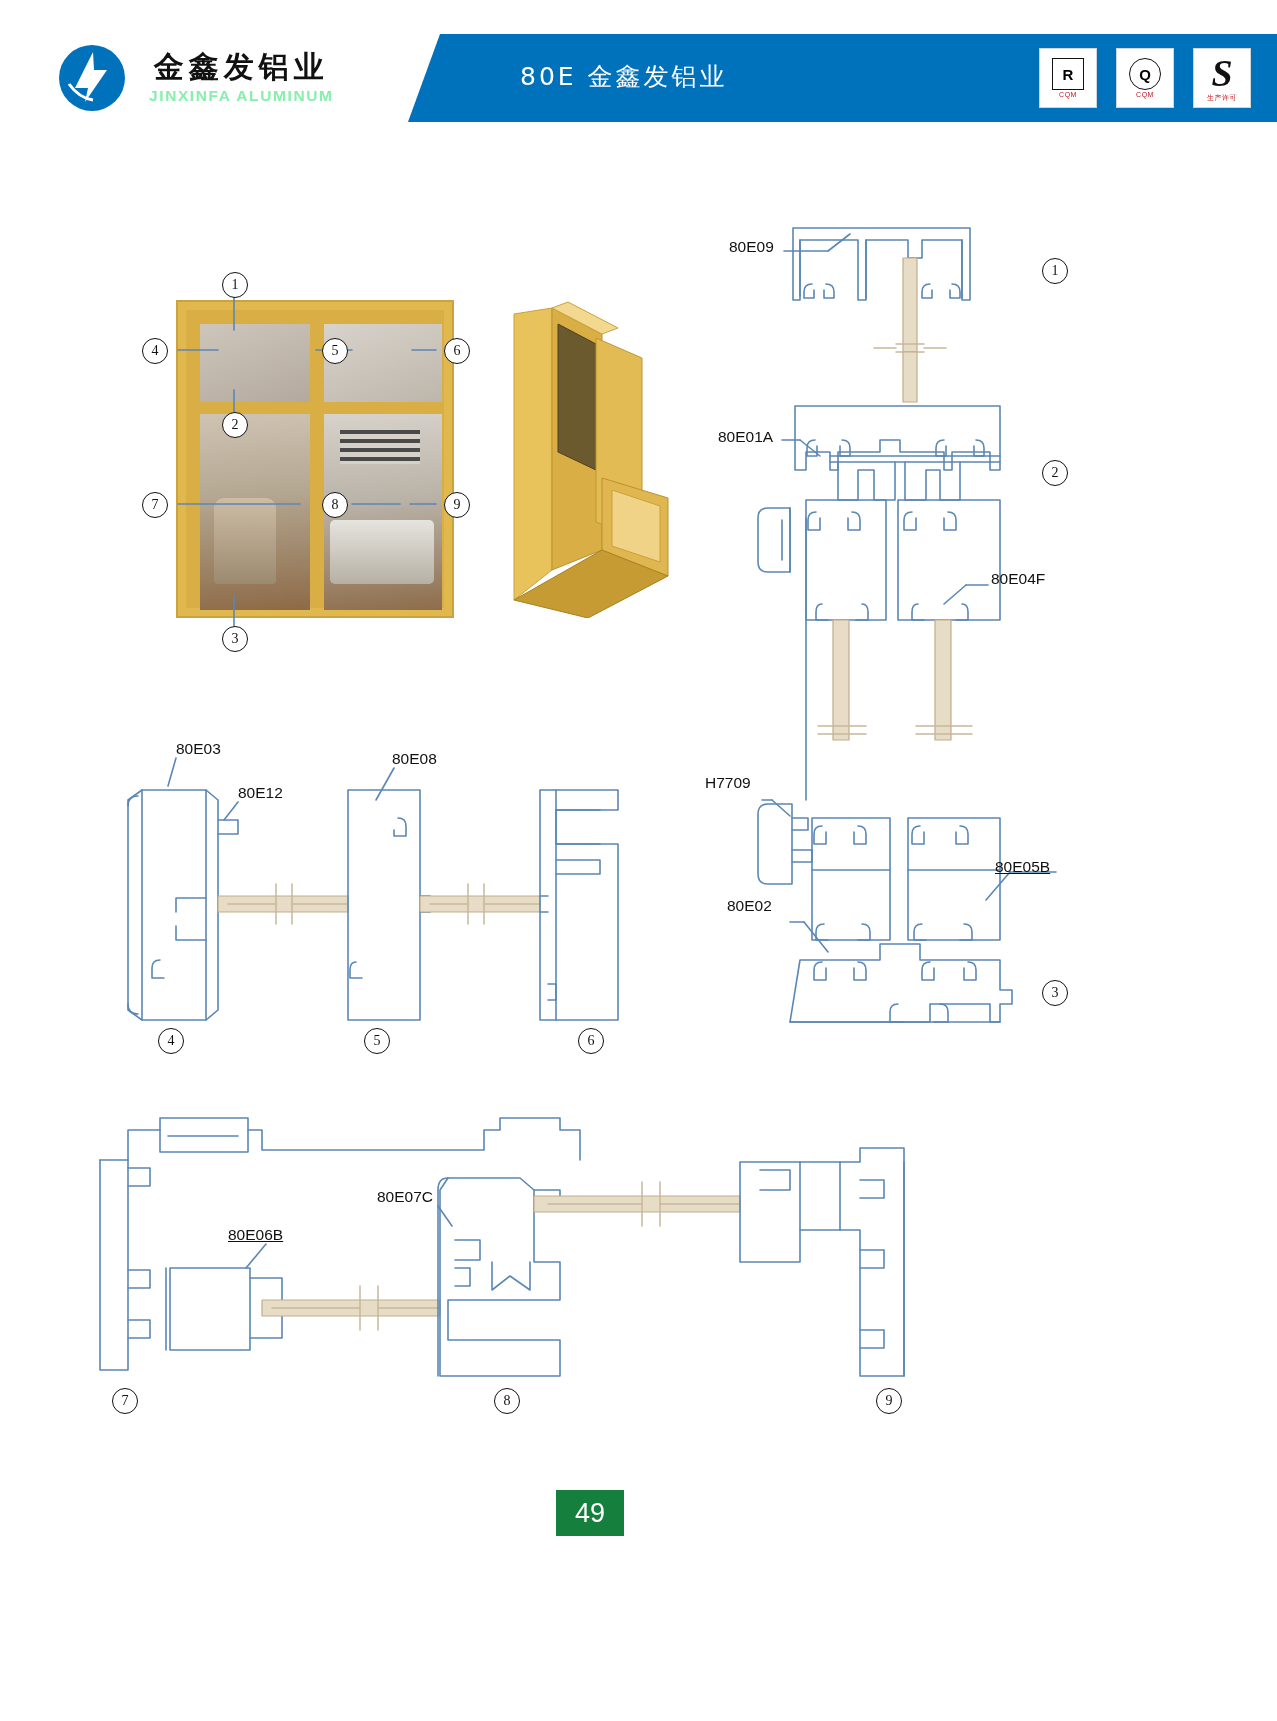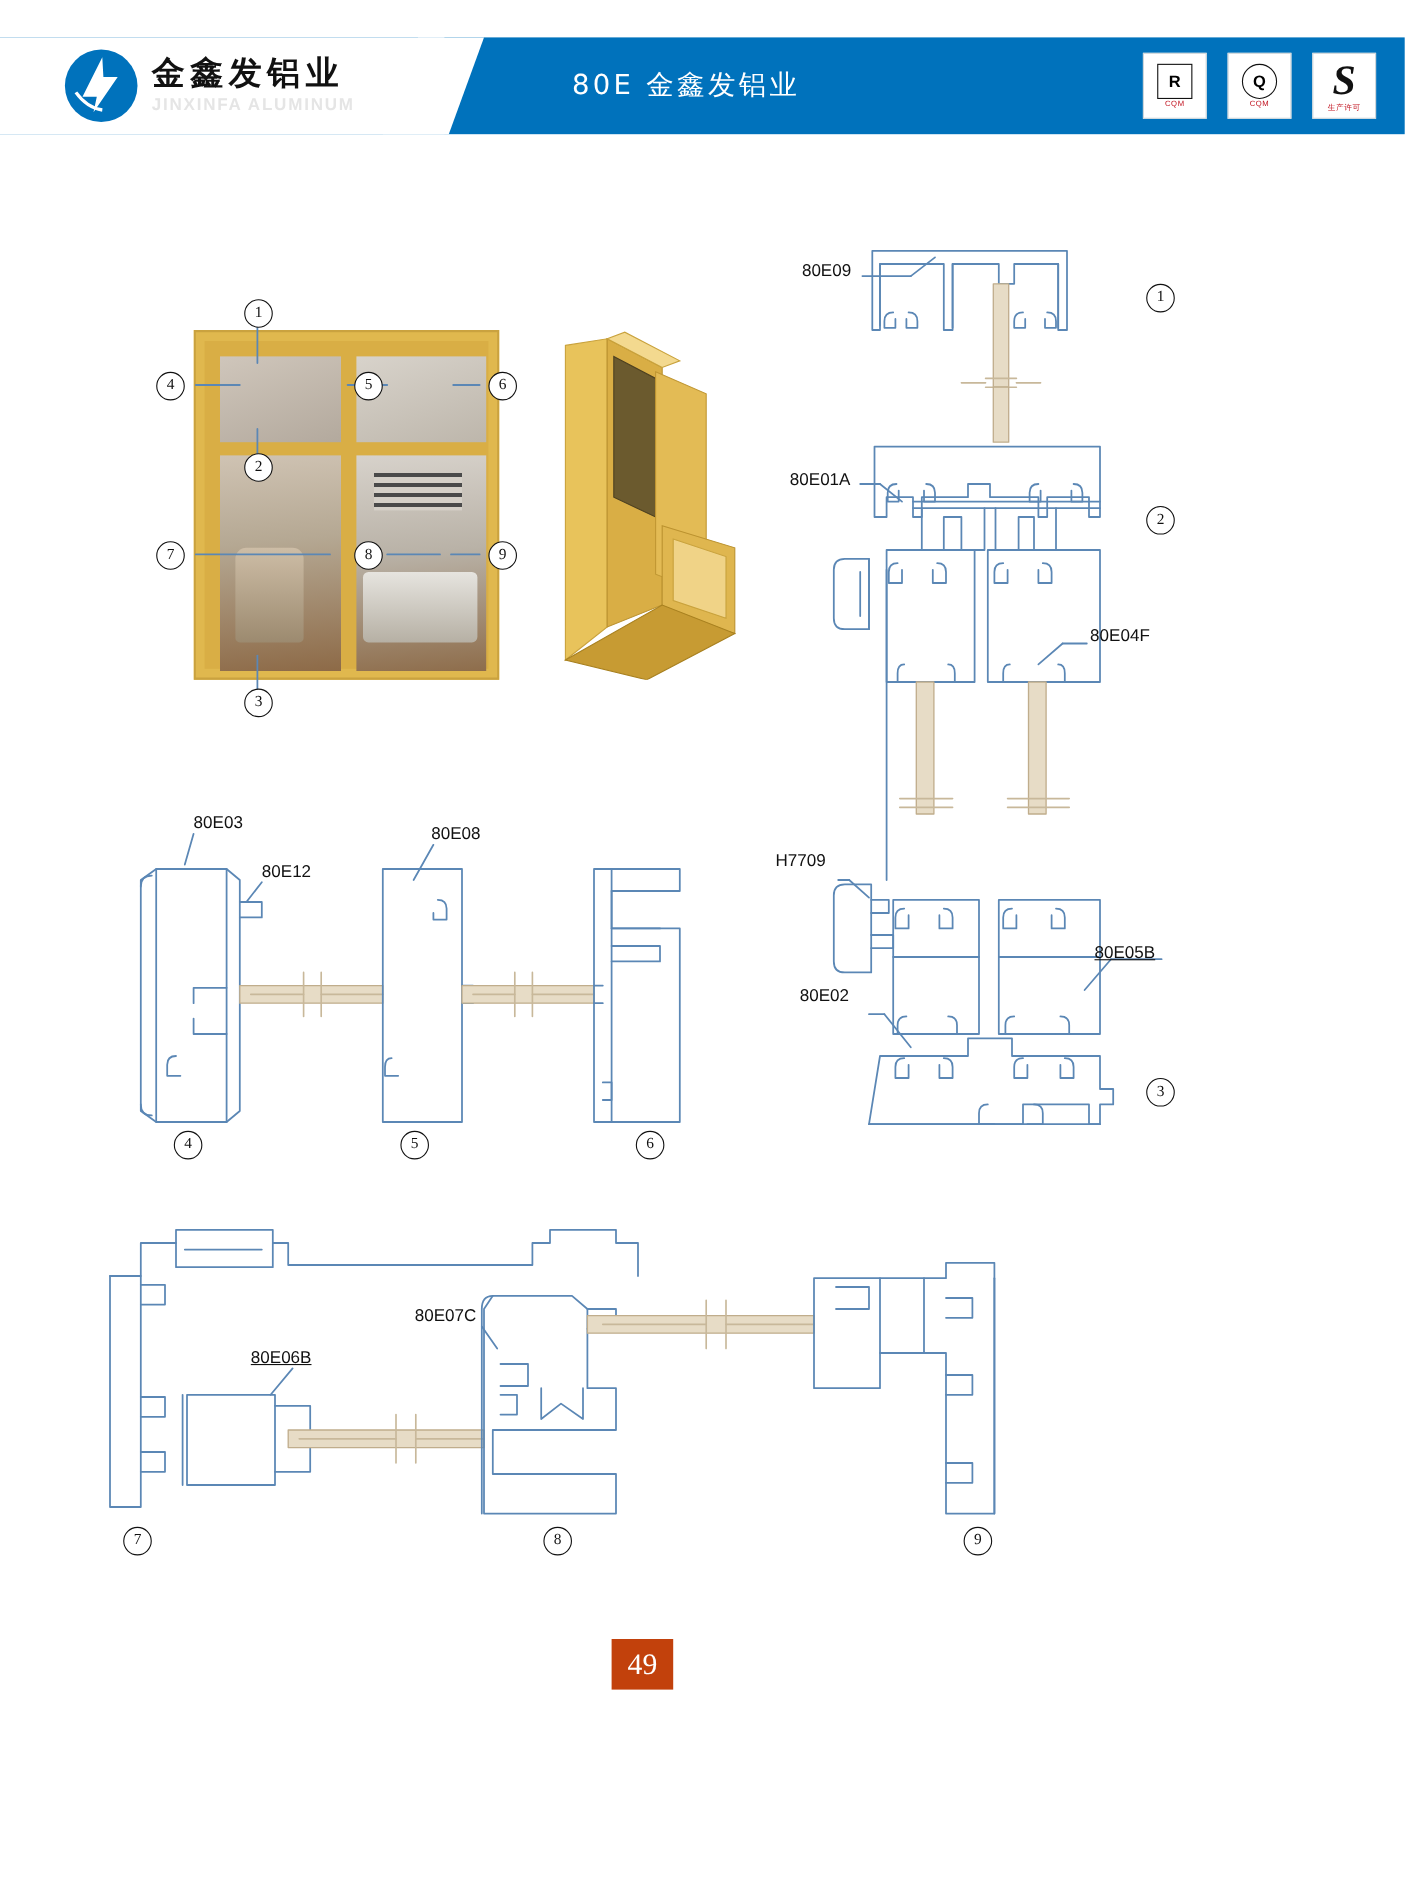--- a/index.html
+++ b/index.html
@@ -43,36 +43,37 @@
     display: flex;
     align-items: center;
   }
   .logo-mark {
     width: 74px; height: 68px;
     position: relative;
     flex: none;
   }
   .logo-mark svg { display: block; }
   .logo-text {
-    margin-left: 9px;
+    margin-left: 20px;
     color: #1a1a1a;
+    text-align: center;
   }
   .logo-cn {
     font-size: 30px;
     font-weight: bold;
     letter-spacing: 5px;
     line-height: 34px;
     color: #111;
   }
   .logo-en {
     font-size: 15.5px;
     font-weight: bold;
     letter-spacing: 1.6px;
     line-height: 20px;
-    color: #e5e5e5;
+    color: #86efac;
     margin-top: 2px;
   }
   .header-title {
     position: absolute;
     left: 520px; top: 26px;
     color: #ffffff;
     font-size: 25px;
     letter-spacing: 3px;
     font-family: "DejaVu Sans", sans-serif;
   }
@@ -194,26 +195,26 @@
   .corner-photo {
     position: absolute;
     left: 492px; top: 300px;
     width: 190px; height: 318px;
   }
 
   
   .page-badge {
     position: absolute;
     left: 556px; top: 1490px;
-    width: 56px; height: 46px;
-    background: #c2410c;
+    width: 68px; height: 46px;
+    background: #15803d;
     color: #ffffff;
     font-size: 27px;
     display: flex; align-items: center; justify-content: center;
-    font-family: Liberation Serif, serif;
+    font-family: Liberation Sans, sans-serif;
   }
 
   
   .draw {
     position: absolute;
     left: 0; top: 0;
     width: 1277px; height: 1721px;
     pointer-events: none;
   }
   .draw path, .draw line, .draw rect, .draw polyline, .draw polygon {

